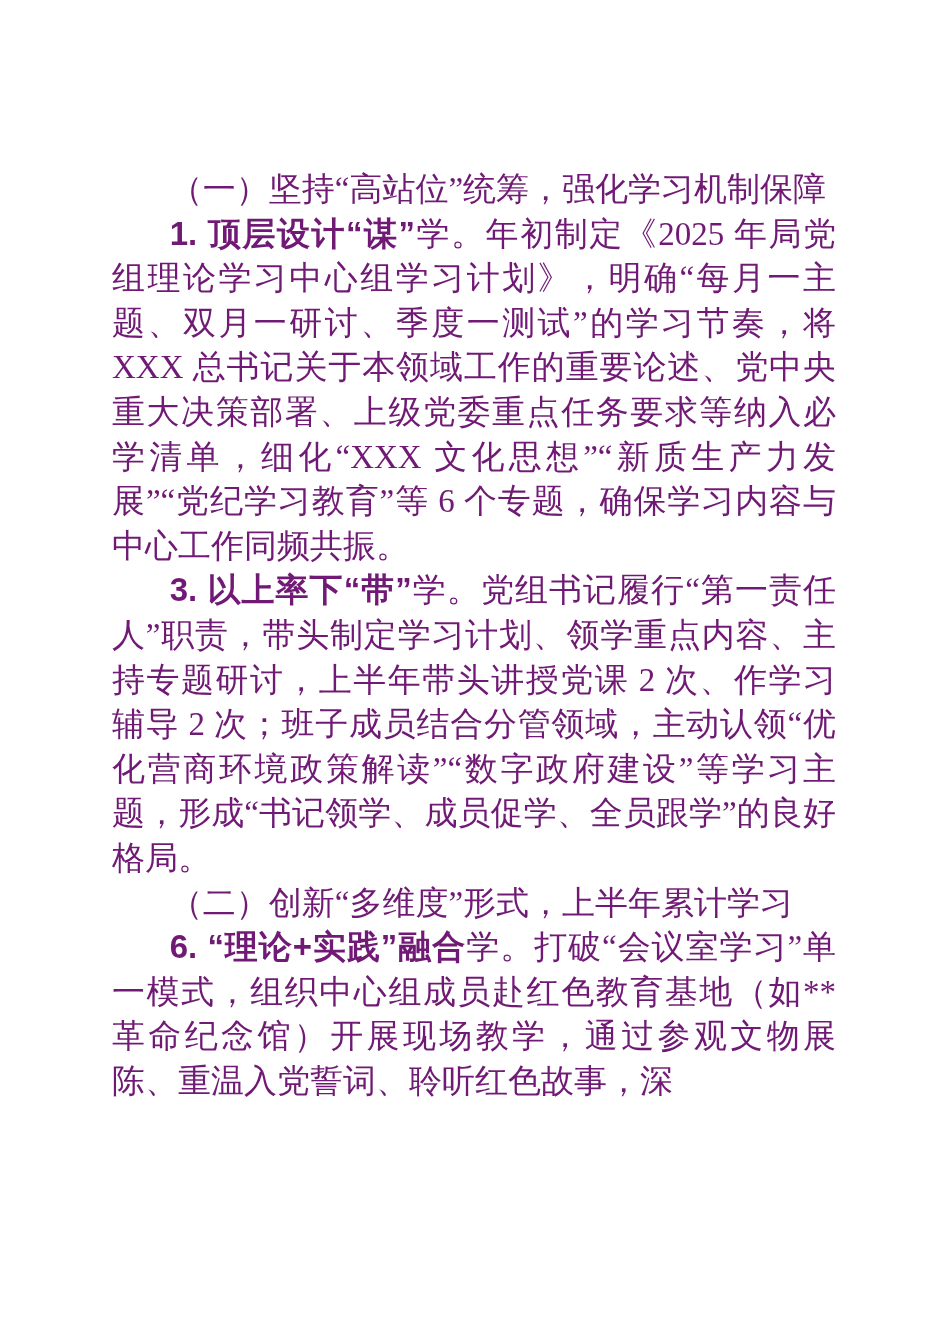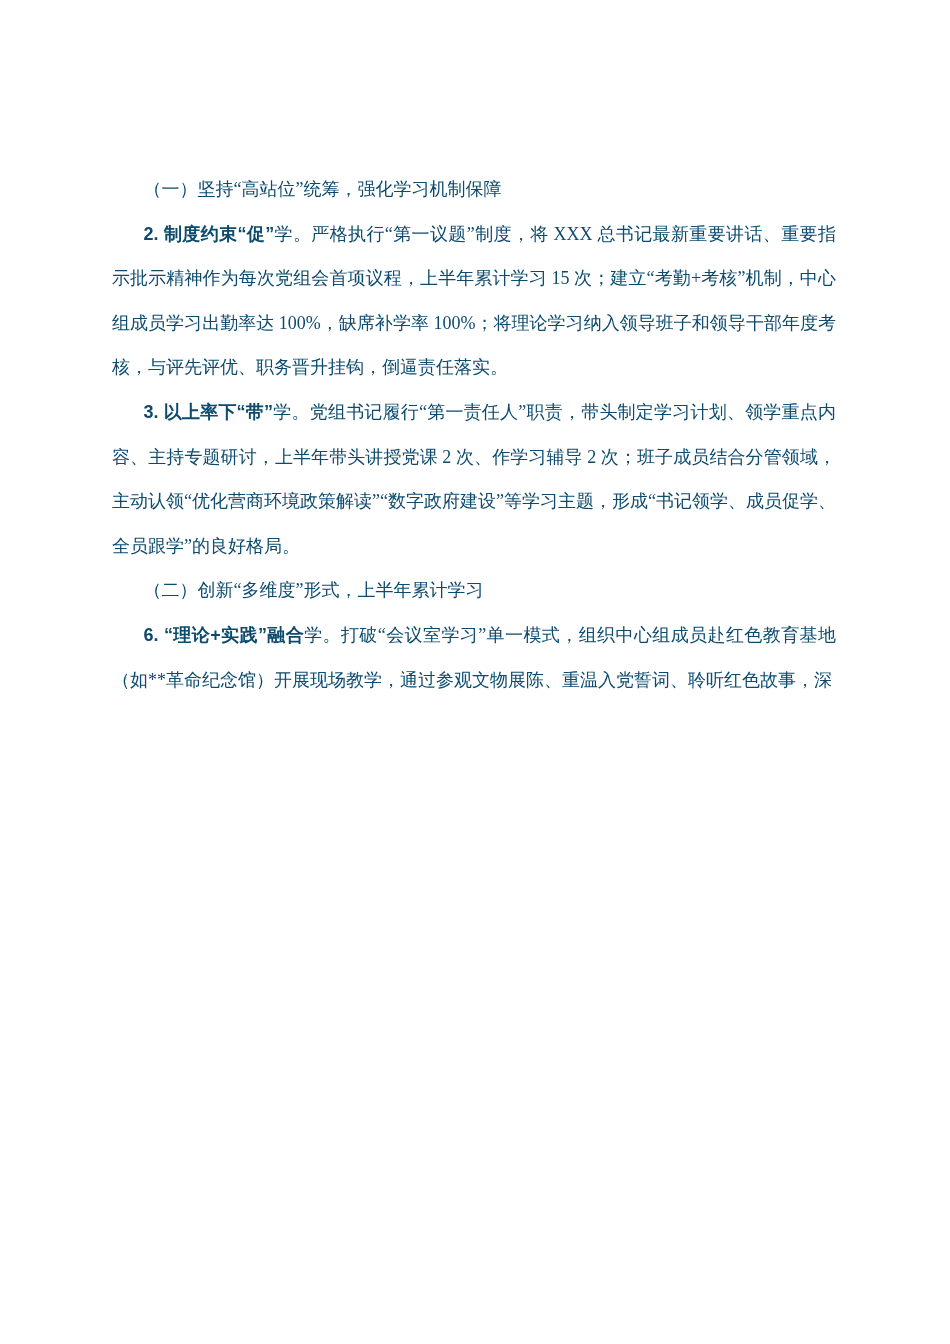--- a/index.html
+++ b/index.html
@@ -12,23 +12,23 @@
     width: 950px;
     height: 1344px;
     background: #ffffff;
     overflow: hidden;
   }
   .doc-body {
     position: absolute;
     left: 112px;
     top: 167px;
     width: 724px;
-    color: #0c4a6e;
+    color: #701a75;
     font-family: "Liberation Serif", "DejaVu Serif", serif;
-    font-size: 18px;
+    font-size: 33px;
     line-height: 44.6px;
     text-align: justify;
     text-justify: inter-ideograph;
   }
   p.para {
     margin: 0;
     padding: 0;
     text-indent: 1.75em;
   }
   .run-regular {
@@ -42,18 +42,18 @@
     font-weight: normal;
   }
 </style>
 </head>
 <body>
 
 <div class="doc-page">
   <div class="doc-body">
 
   <p class="para section-heading"><span class="run-regular">（一）坚持“高站位”统筹，强化学习机制保障</span></p>
-      <p class="para body-paragraph"><span class="run-bold">2. 制度约束“促”</span><span class="run-regular">学。严格执行“第一议题”制度，将 XXX 总书记最新重要讲话、重要指示批示精神作为每次党组会首项议程，上半年累计学习 15 次；建立“考勤+考核”机制，中心组成员学习出勤率达 100%，缺席补学率 100%；将理论学习纳入领导班子和领导干部年度考核，与评先评优、职务晋升挂钩，倒逼责任落实。</span></p>
+      <p class="para body-paragraph"><span class="run-bold">1. 顶层设计“谋”</span><span class="run-regular">学。年初制定《2025 年局党组理论学习中心组学习计划》，明确“每月一主题、双月一研讨、季度一测试”的学习节奏，将 XXX 总书记关于本领域工作的重要论述、党中央重大决策部署、上级党委重点任务要求等纳入必学清单，细化“XXX 文化思想”“新质生产力发展”“党纪学习教育”等 6 个专题，确保学习内容与中心工作同频共振。</span></p>
       <p class="para body-paragraph"><span class="run-bold">3. 以上率下“带”</span><span class="run-regular">学。党组书记履行“第一责任人”职责，带头制定学习计划、领学重点内容、主持专题研讨，上半年带头讲授党课 2 次、作学习辅导 2 次；班子成员结合分管领域，主动认领“优化营商环境政策解读”“数字政府建设”等学习主题，形成“书记领学、成员促学、全员跟学”的良好格局。</span></p>
       <p class="para section-heading"><span class="run-regular">（二）创新“多维度”形式，上半年累计学习</span></p>
       <p class="para body-paragraph"><span class="run-bold">6. “理论+实践”融合</span><span class="run-regular">学。打破“会议室学习”单一模式，组织中心组成员赴红色教育基地（如**革命纪念馆）开展现场教学，通过参观文物展陈、重温入党誓词、聆听红色故事，深</span></p>
     </div>
 </div>
 
 </body></html>

